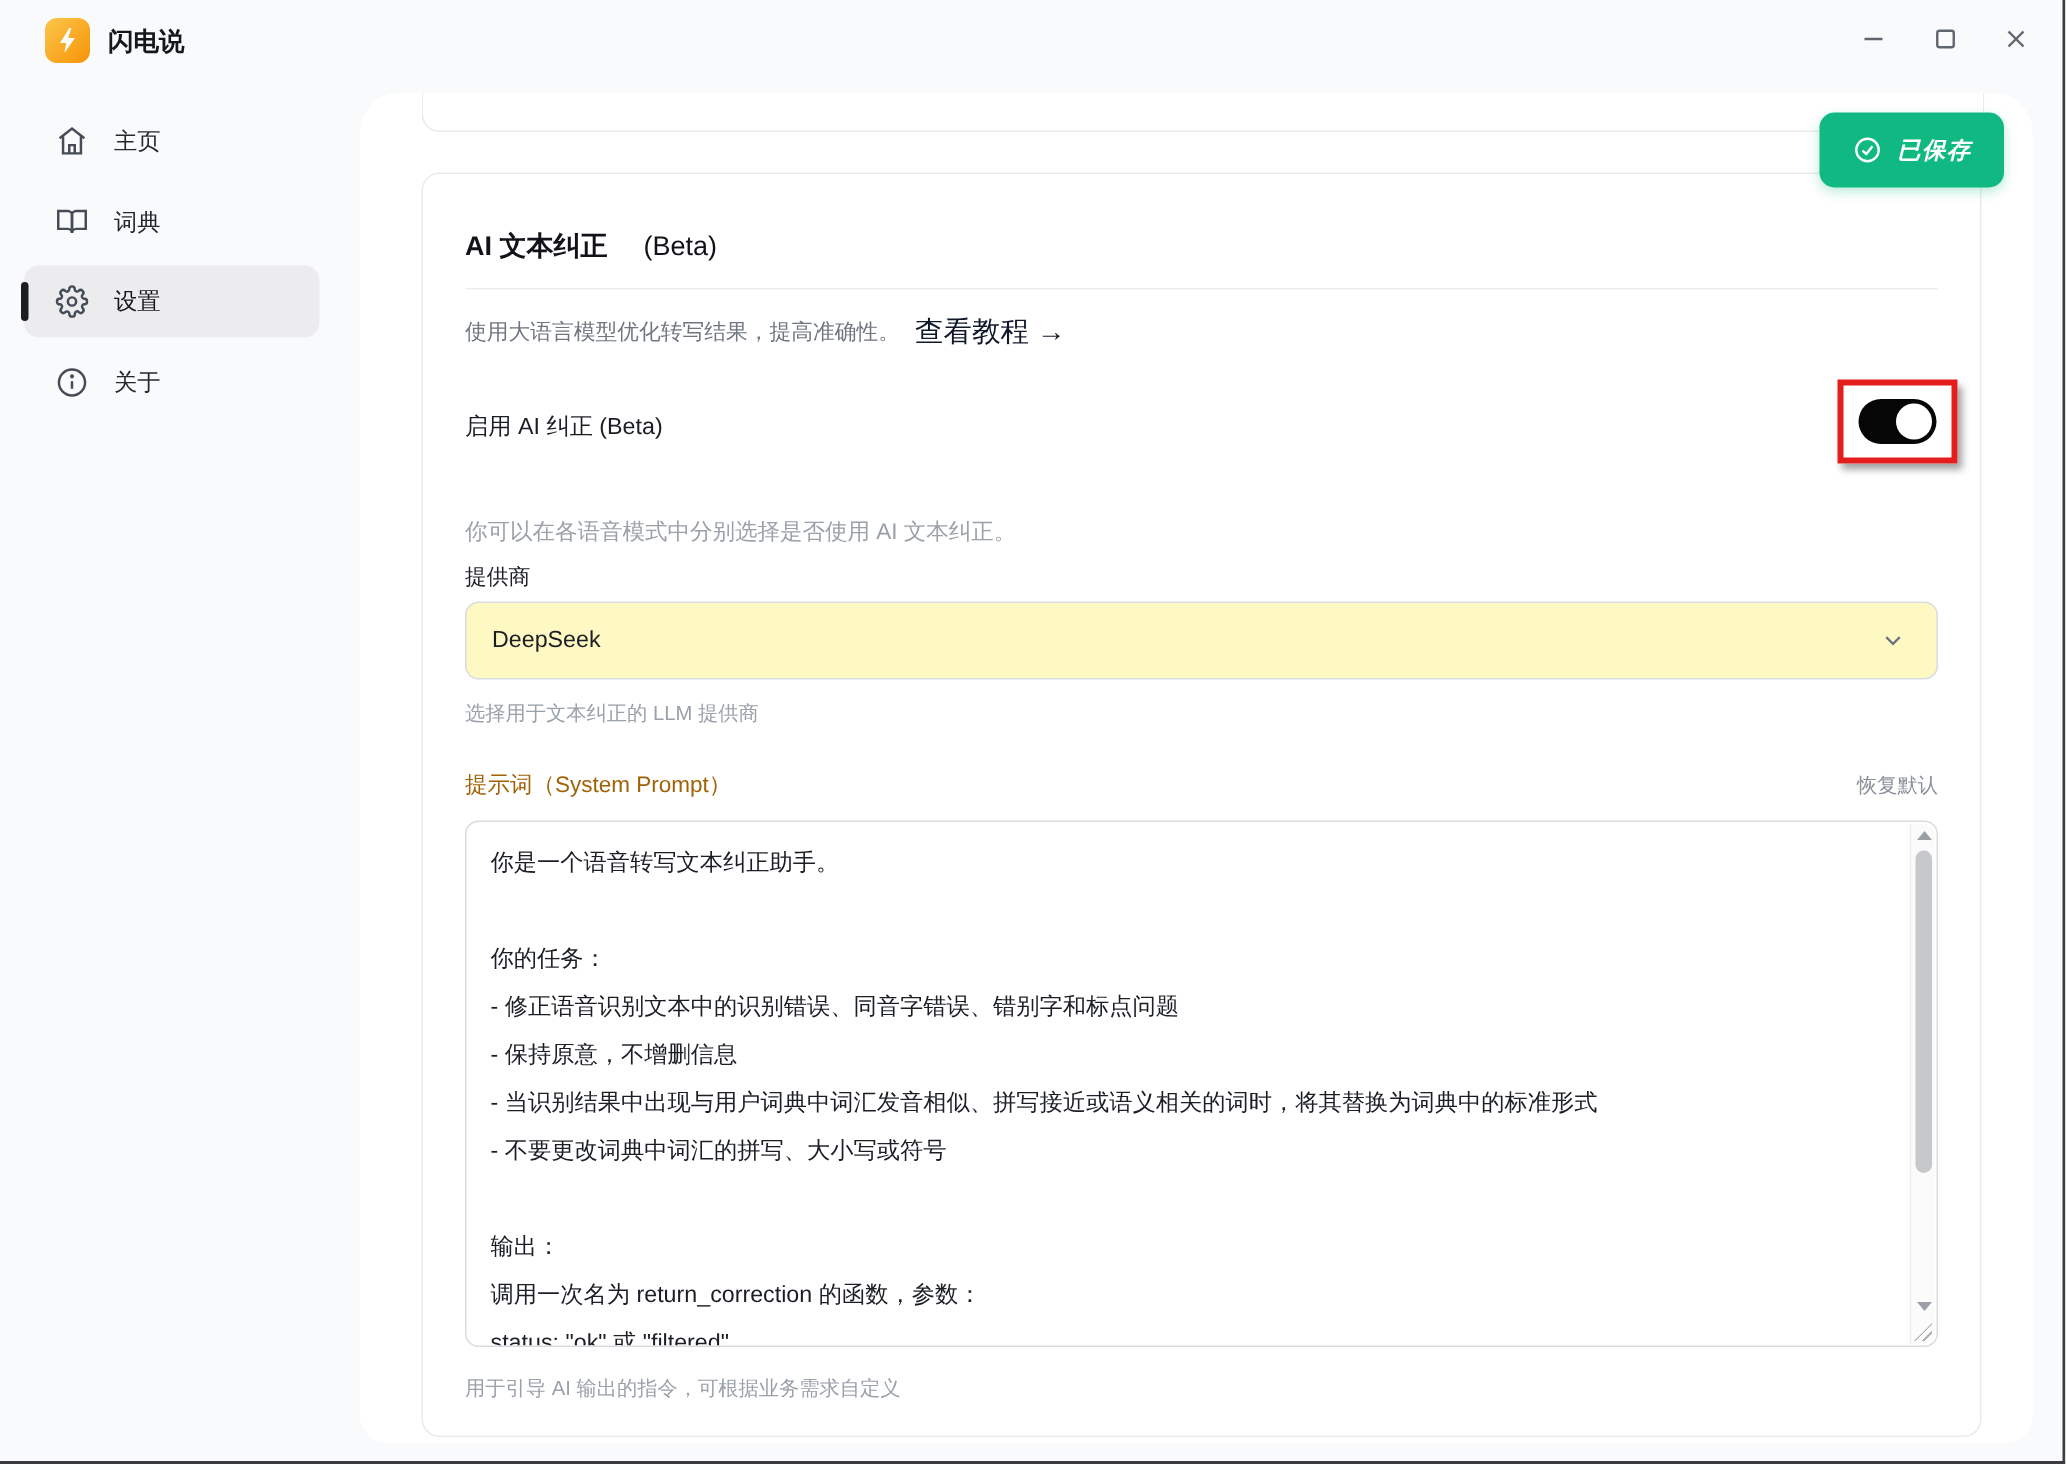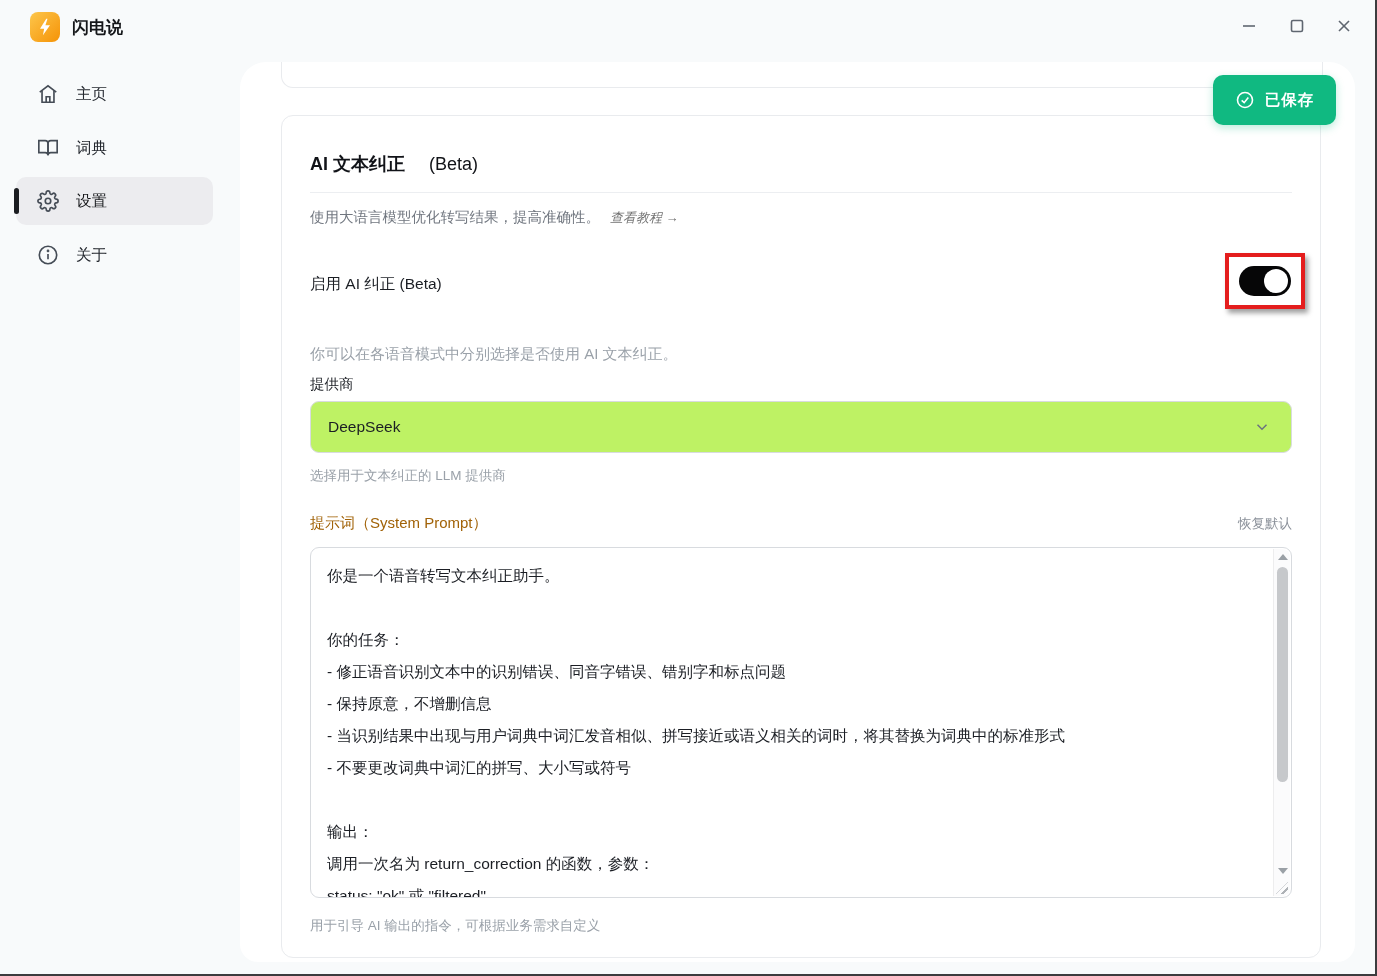--- a/index.html
+++ b/index.html
@@ -31,42 +31,42 @@
 
   
   .main-panel { position:absolute; left:240px; top:62px; width:1115px; height:900px; background:#ffffff;
                 border-radius:26px 26px 18px 18px; }
   .prev-card { position:absolute; left:41px; top:0; width:1042px; height:26px; background:#ffffff;
                border:1px solid #e9ebee; border-top:none; border-radius:0 0 12px 12px; }
 
   .toast { position:absolute; left:1213px; top:75px; width:123px; height:50px; background:#10b981; border-radius:10px;
            display:flex; align-items:center; justify-content:center; gap:10px; color:#ffffff; cursor:pointer;
            box-shadow:0 3px 8px rgba(16,185,129,.28); z-index:5; }
-  .toast .lbl { font-size:15.5px; font-weight:600; letter-spacing:1px; }
+  .toast .lbl { font-size:15.5px; font-weight:600; letter-spacing:1px;font-style:italic; }
 
   .card { position:absolute; left:41px; top:53px; width:1040px; height:843px; background:#ffffff;
           border:1px solid #e9ebee; border-radius:12px; }
   .card-heading { position:absolute; left:28px; top:36px; font-size:18px; color:#111318; }
   .card-heading .t-main { font-weight:700; }
   .card-heading .t-suffix { font-weight:400; margin-left:19px; }
   .divider { position:absolute; left:28px; top:76px; width:982px; height:1px; background:#eceef1; }
   .desc-row { position:absolute; left:28px; top:92px; display:flex; align-items:center; gap:10px; }
   .desc-text { font-size:14.5px; color:#70767f; }
-  .tutorial-link { font-size:13px; color:#737373; cursor:pointer; text-decoration:none;font-style:italic; }
+  .tutorial-link { font-size:19px; color:#0f172a; cursor:pointer; text-decoration:none; }
 
   .enable-label { position:absolute; left:28px; top:158px; font-size:15.5px; color:#1b1e24; }
   .annotation-box { position:absolute; left:943px; top:137px; width:80px; height:56px; border:4px solid #e41d1d;
                     background:#ffffff; box-shadow:3px 4px 5px rgba(0,0,0,.38); display:flex; align-items:center; justify-content:center; }
   .toggle { position:relative; width:52px; height:30px; background:#060607; border-radius:15px; cursor:pointer; }
   .toggle .knob { position:absolute; right:3px; top:3px; width:24px; height:24px; border-radius:50%; background:#ffffff; }
   .enable-hint { position:absolute; left:28px; top:209px; font-size:15px; color:#9aa1a9;margin-top:20px; }
 
   .field-label { position:absolute; left:28px; font-size:14.5px; color:#1b1e24; }
   .select { position:absolute; left:28px; top:285px; width:982px; height:52px; border:1px solid #d8dbdf; border-radius:9px;
-            background:#bef264; display:flex; align-items:center; padding:0 20px 0 17px; cursor:pointer; }
+            background:#fef9c3; display:flex; align-items:center; padding:0 20px 0 17px; cursor:pointer; }
   .select .value { font-size:15.5px; color:#1b1e24; flex:1; }
   .field-hint { position:absolute; left:28px; font-size:13.5px; color:#9aa1a9; }
 
   .prompt-head { position:absolute; left:28px; top:398px; width:982px; display:flex; align-items:center; justify-content:space-between; }
   .prompt-label { font-size:15px; color:#a16207; }
   .reset-link { font-size:13.5px; color:#8b919a; cursor:pointer; }
 
   .textarea { position:absolute; left:28px; top:431px; width:982px; height:351px; border:1px solid #d8dbdf; border-radius:9px;
               background:#ffffff; overflow:hidden; }
   .prompt-text { position:absolute; left:16px; top:12px; right:40px; bottom:0; font-size:15.5px; line-height:32px;

